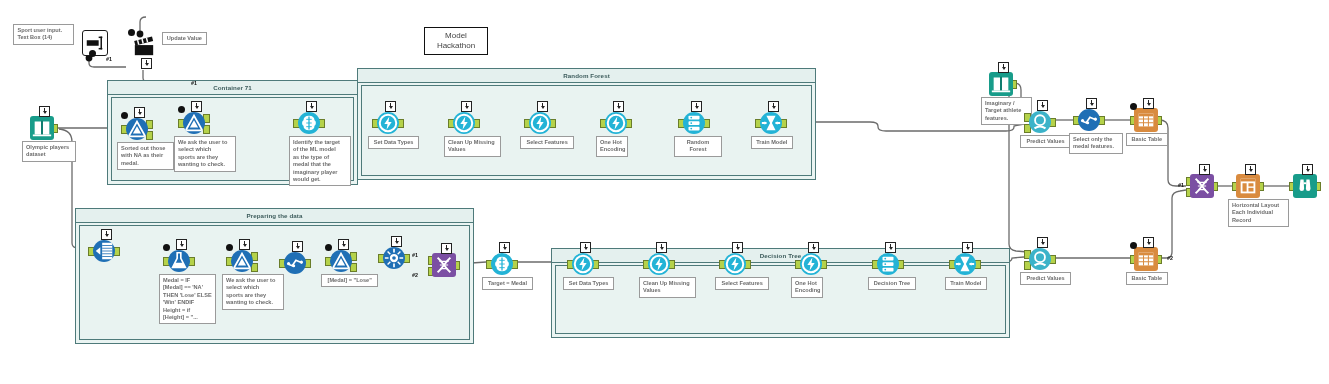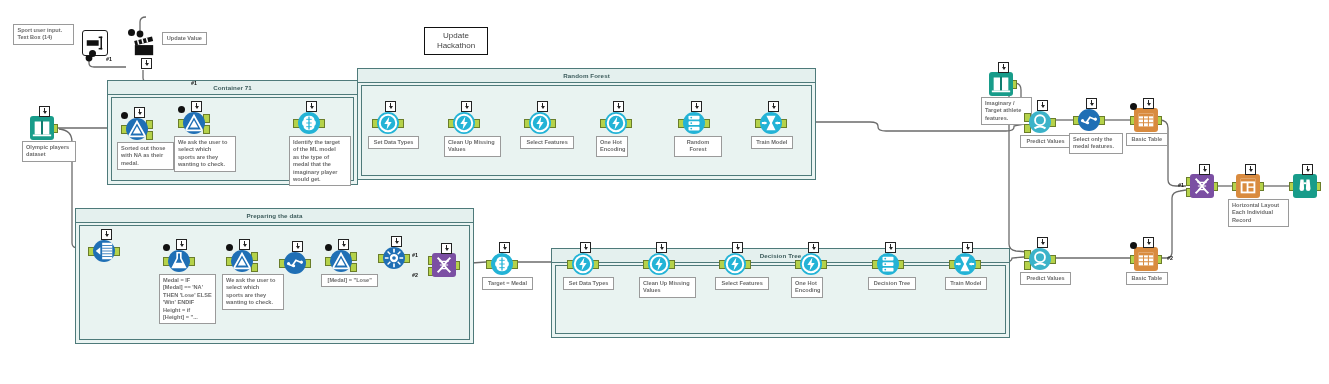--- a/index.html
+++ b/index.html
@@ -108,21 +108,21 @@
     <path d="M 1053 258 L 1130 258"></path>
 
     <path d="M 1159 258 L 1166 258 Q 1172 258 1172 252 L 1172 198 Q 1172 192 1180 191 L 1186 190"></path>
 
     <path d="M 1215 186 L 1232 186"></path>
     <path d="M 1261 186 L 1289 186"></path>
     <circle class="bend" cx="89" cy="58" r="3.4"></circle>
     <circle class="bend" cx="140" cy="34" r="3.4"></circle>
   </svg>
 
-  <div class="title-box" style="left:424px;top:27px;width:64px;">Update
+  <div class="title-box" style="left:424px;top:27px;width:64px;">Model
 Hackathon</div>
 
   <div class="group" style="left:107px;top:80px;width:251px;height:105px;">
     <div class="group-hdr">
         <span>Container 71</span>
       </div>
     <div class="group-inner"></div>
   </div>
   <div class="group" style="left:357px;top:68px;width:459px;height:112px;">
     <div class="group-hdr">

